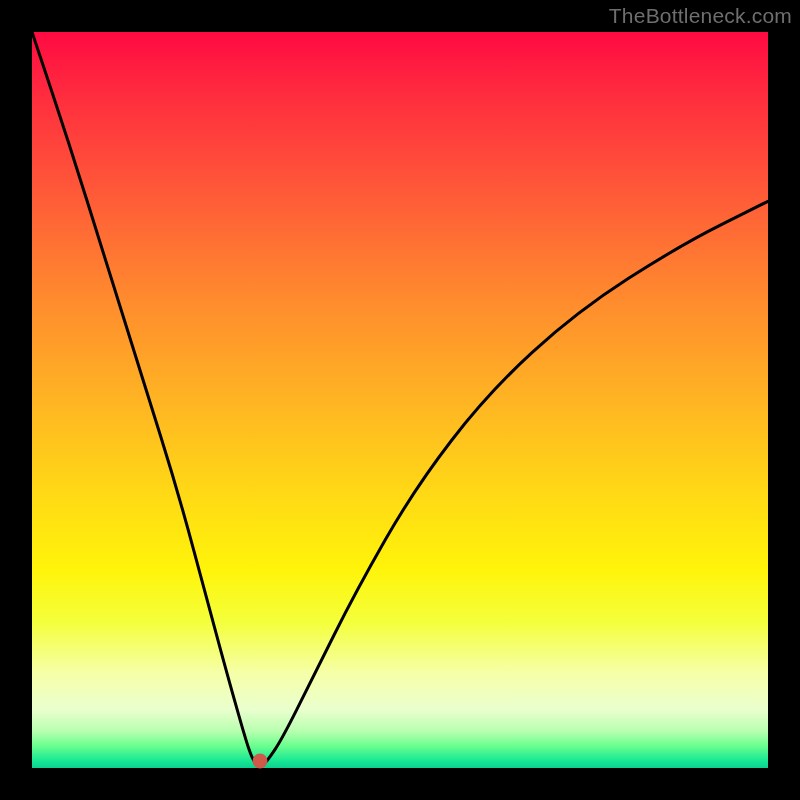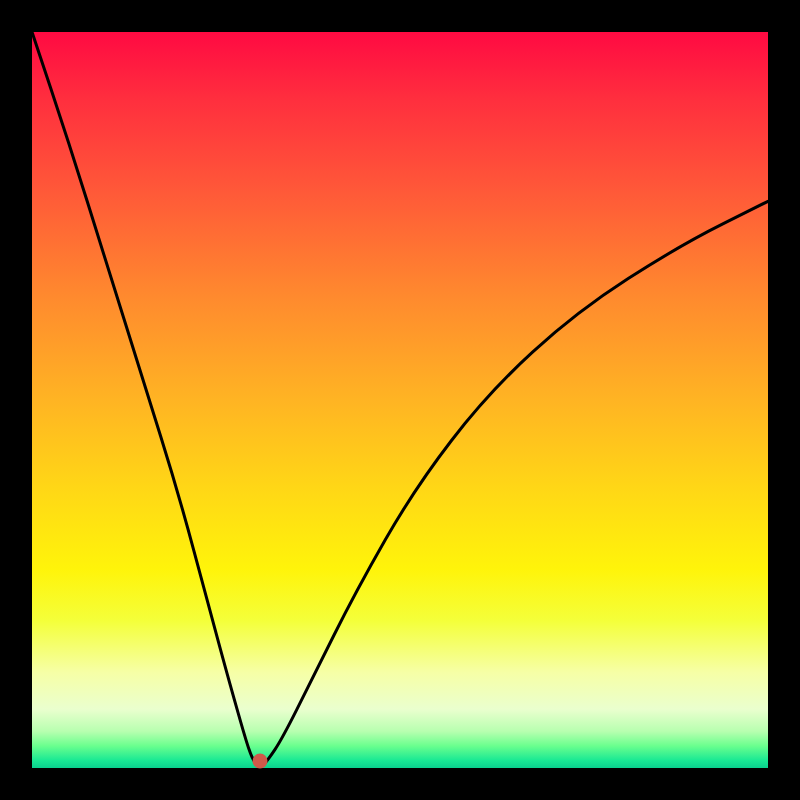--- a/index.html
+++ b/index.html
@@ -65,20 +65,21 @@
     width: 15px;
     height: 15px;
     border-radius: 50%;
     transform: translate(-50%, -50%);
   }
 </style>
 </head>
 <body>
 
 <div class="frame">
+  <div class="watermark">TheBottleneck.com</div>
 
   <div class="plot-area">
     <svg class="curve" viewBox="0 0 736 736" preserveAspectRatio="none">
       <path id="curve-path" fill="none" stroke="#000000" stroke-width="3" stroke-linecap="round" stroke-linejoin="round" d="M 0.0 0.0 Q 0.0 0.0 18.4 55.2 Q 36.8 110.4 55.2 169.3 Q 73.6 228.2 92.0 287.0 Q 110.4 345.9 128.8 404.8 Q 147.2 463.7 161.9 518.9 Q 176.6 574.1 187.7 614.6 Q 198.7 655.0 206.1 680.8 Q 213.4 706.6 217.1 717.6 Q 220.8 728.6 224.5 732.3 Q 228.2 736.0 231.8 732.3 Q 235.5 728.6 242.9 717.6 Q 250.2 706.6 265.0 677.1 Q 279.7 647.7 301.8 603.5 Q 323.8 559.4 353.3 507.8 Q 382.7 456.3 419.5 408.5 Q 456.3 360.6 500.5 320.2 Q 544.6 279.7 596.2 246.6 Q 647.7 213.4 691.8 191.4 T 736.0 169.3"></path>
     </svg>
     <div id="marker" class="marker" style="left: 228.16px; top: 728.64px; background: rgb(207, 90, 74);"></div>
   </div>
 </div>
 
 </body></html>

